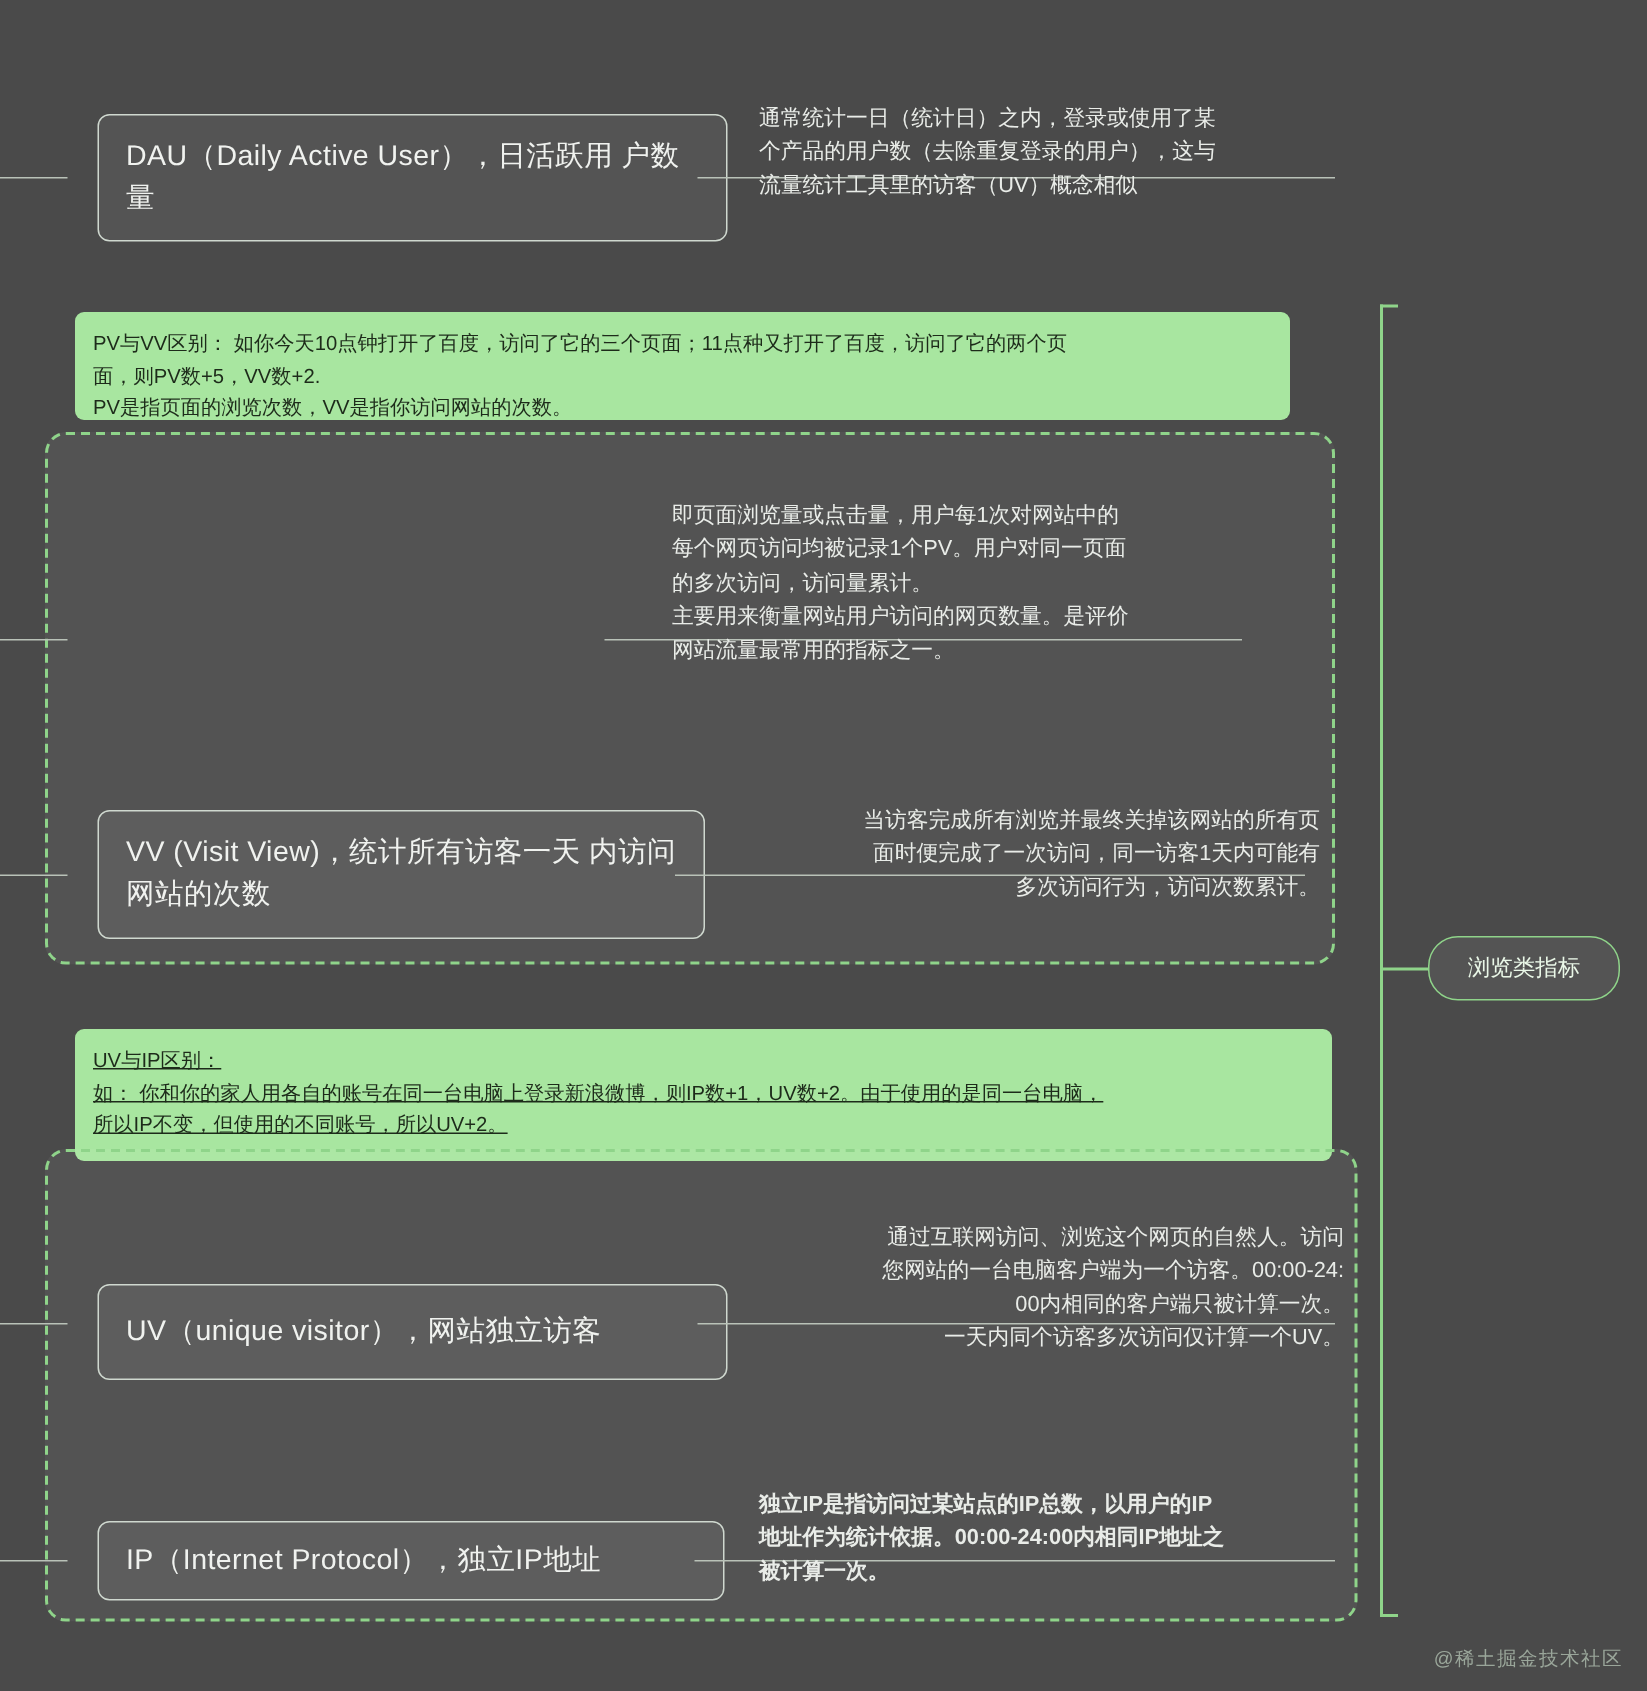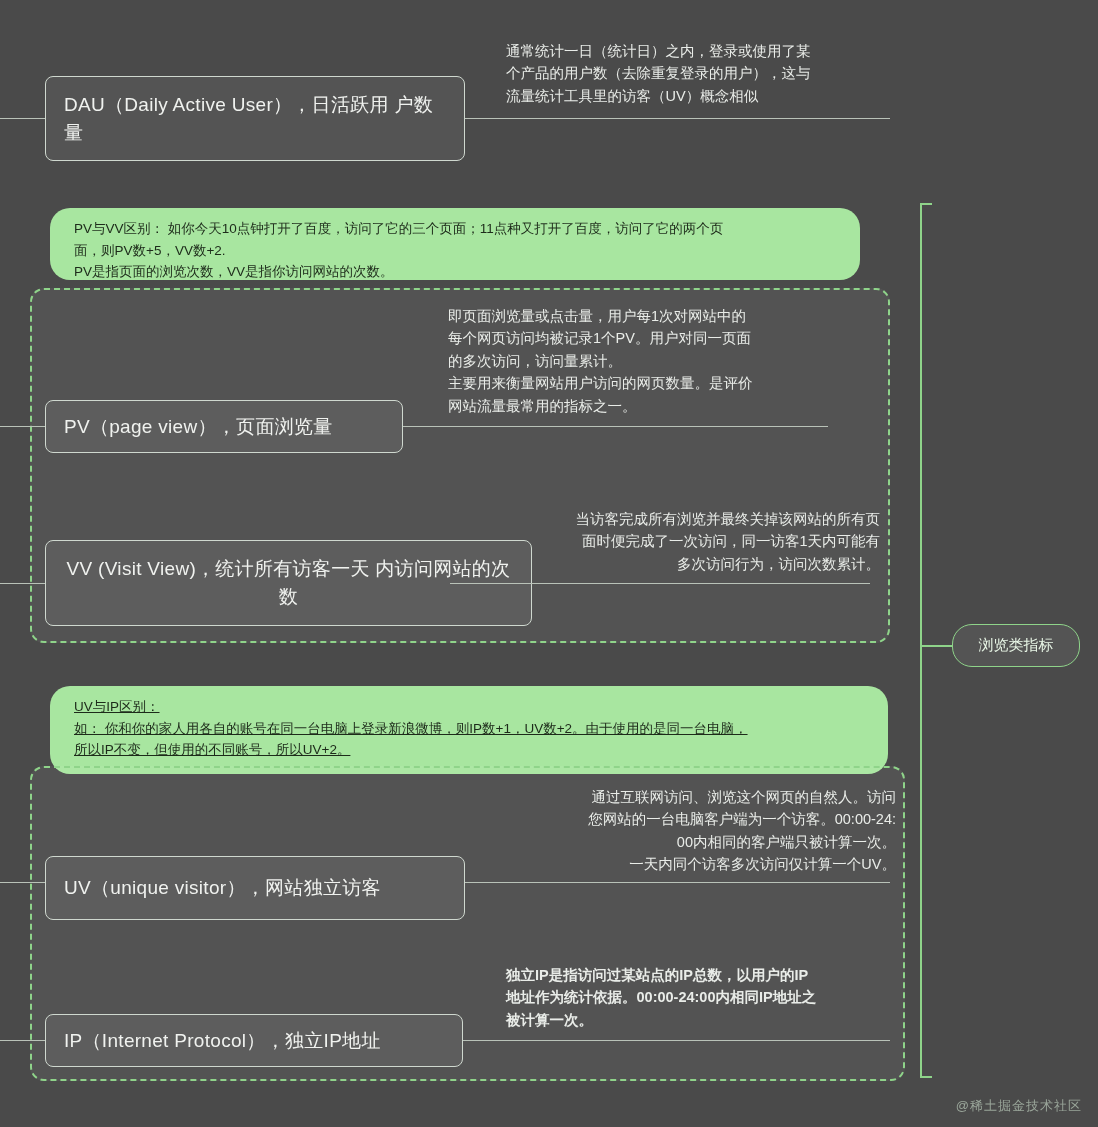--- a/index.html
+++ b/index.html
@@ -26,38 +26,40 @@
     border: 1px solid #cfd8cf;
     border-radius: 8px;
     background: rgba(255,255,255,0.06);
     color: #f0f2ef;
     display: flex;
     align-items: center;
     padding: 14px 18px;
     font-size: 19px;
     line-height: 1.45;
     letter-spacing: 0.3px;
+    margin-left: 20px;
   }
   .desc {
     position: absolute;
     box-sizing: border-box;
     font-size: 14.5px;
     line-height: 1.55;
     color: #e9ece8;
     white-space: pre-line;
+    margin-top: 28px;
   }
   .note {
     position: absolute;
     box-sizing: border-box;
     background: #a8e6a0;
     color: #1d2b1a;
-    border-radius: 20px;
+    border-radius: 6px;
     font-size: 13.5px;
     line-height: 1.6;
-    padding: 10px 24px;
+    padding: 10px 12px;
     white-space: pre-line;
   }
   .group {
     position: absolute;
     box-sizing: border-box;
     border: 2px dashed #8fd48a;
     border-radius: 14px;
     background: rgba(255,255,255,0.05);
   }
   .pill {
@@ -123,32 +125,29 @@
     <span>浏览类指标</span>
   </div>
 
   <div class="note" style="left:50px; top:208px; width:810px; height:72px;">PV与VV区别： 如你今天10点钟打开了百度，访问了它的三个页面；11点种又打开了百度，访问了它的两个页
 面，则PV数+5，VV数+2.
 PV是指页面的浏览次数，VV是指你访问网站的次数。</div>
 
   <div class="group" style="left:30px; top:288px; width:860px; height:355px;"></div>
 
   <div class="line-h" style="left:0; top:426px; width:45px;"></div>
-  <div class="node" style="left:45px; top:400px; width:358px; height:53px;">
-    <span>PV（page view），页面浏览量</span>
-  </div>
   <div class="line-h" style="left:403px; top:426px; width:425px;"></div>
   <div class="desc" style="left:448px; top:305px; width:400px;">即页面浏览量或点击量，用户每1次对网站中的
 每个网页访问均被记录1个PV。用户对同一页面
 的多次访问，访问量累计。
 主要用来衡量网站用户访问的网页数量。是评价
 网站流量最常用的指标之一。</div>
 
   <div class="line-h" style="left:0; top:583px; width:45px;"></div>
-  <div class="node" style="left:45px; top:540px; width:487px; height:86px;text-align:center;">
+  <div class="node" style="left:45px; top:540px; width:405px; height:86px;">
     <span>VV (Visit View)，统计所有访客一天
 内访问网站的次数</span>
   </div>
   <div class="line-h" style="left:450px; top:583px; width:420px;"></div>
   <div class="desc" style="left:490px; top:508px; width:390px;text-align:right;">当访客完成所有浏览并最终关掉该网站的所有页
 面时便完成了一次访问，同一访客1天内可能有
 多次访问行为，访问次数累计。</div>
 
   <div class="note" style="left:50px; top:686px; width:838px; height:88px;text-decoration:underline;">UV与IP区别：
 如： 你和你的家人用各自的账号在同一台电脑上登录新浪微博，则IP数+1，UV数+2。由于使用的是同一台电脑，

